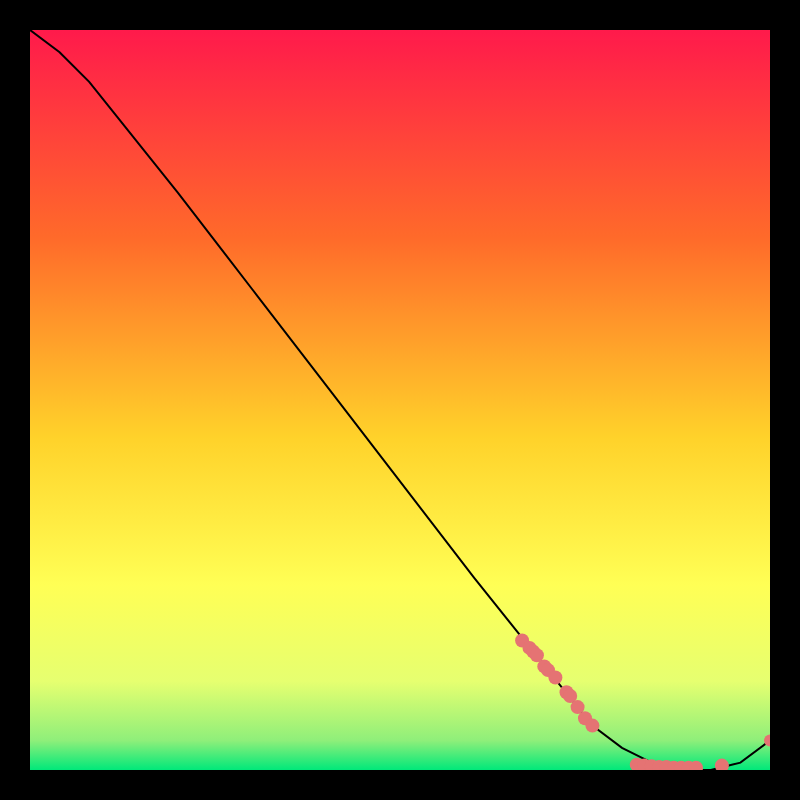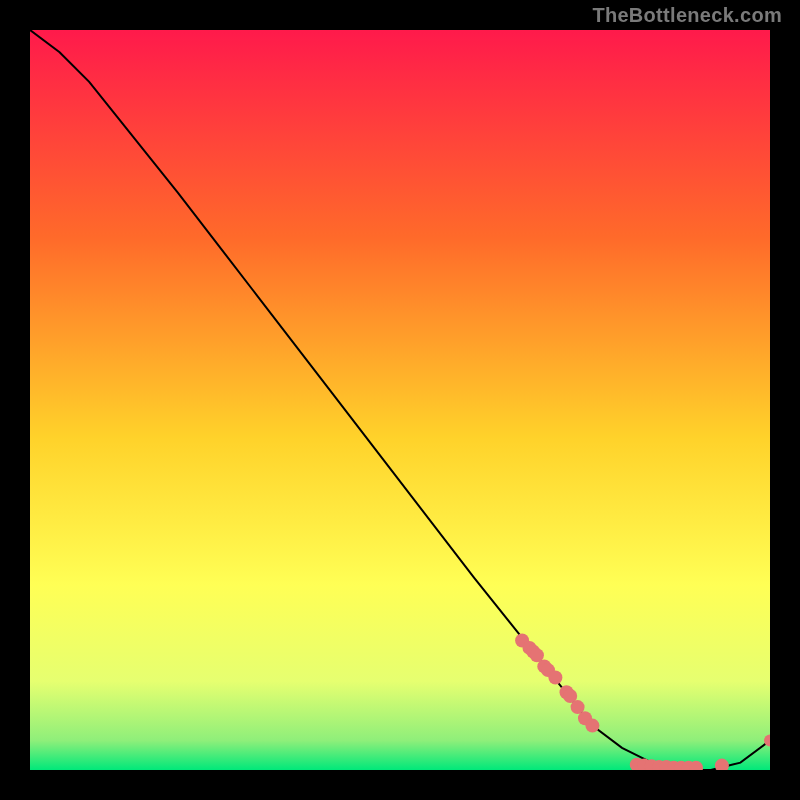--- a/index.html
+++ b/index.html
@@ -36,21 +36,20 @@
     overflow: hidden;
   }
   svg {
     display: block;
   }
 </style>
 </head>
 <body>
 
 <div class="stage">
-  <div class="watermark">TheBottleneck.com</div>
 
   <div class="plot">
     <svg id="chart-svg" width="740" height="740" viewBox="0 0 740 740" xmlns="http://www.w3.org/2000/svg">
       <defs>
         <linearGradient id="bg-grad" x1="0" y1="0" x2="0" y2="1">
           <stop id="g0" offset="0%" stop-color="#ff1a4b"></stop>
           <stop id="g1" offset="28%" stop-color="#ff6a2a"></stop>
           <stop id="g2" offset="55%" stop-color="#ffd22a"></stop>
           <stop id="g3" offset="75%" stop-color="#ffff55"></stop>
           <stop id="g4" offset="88%" stop-color="#e6ff70"></stop>

